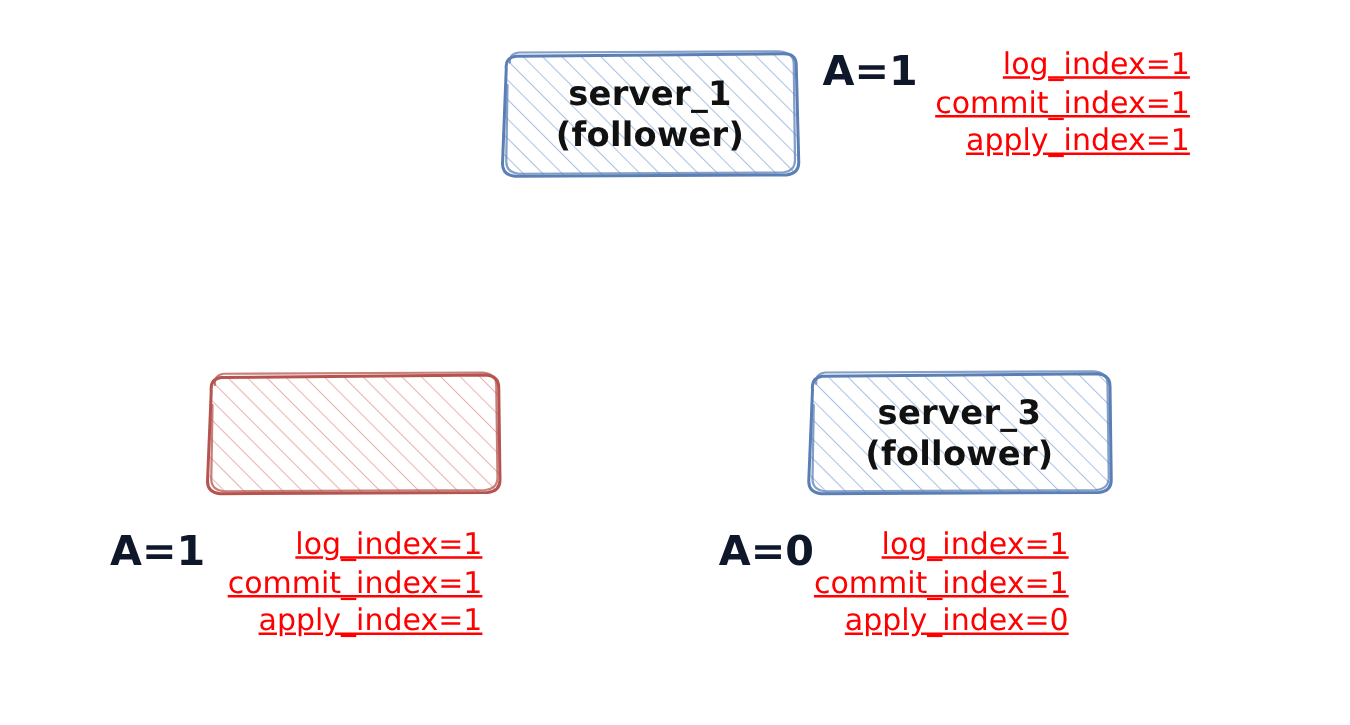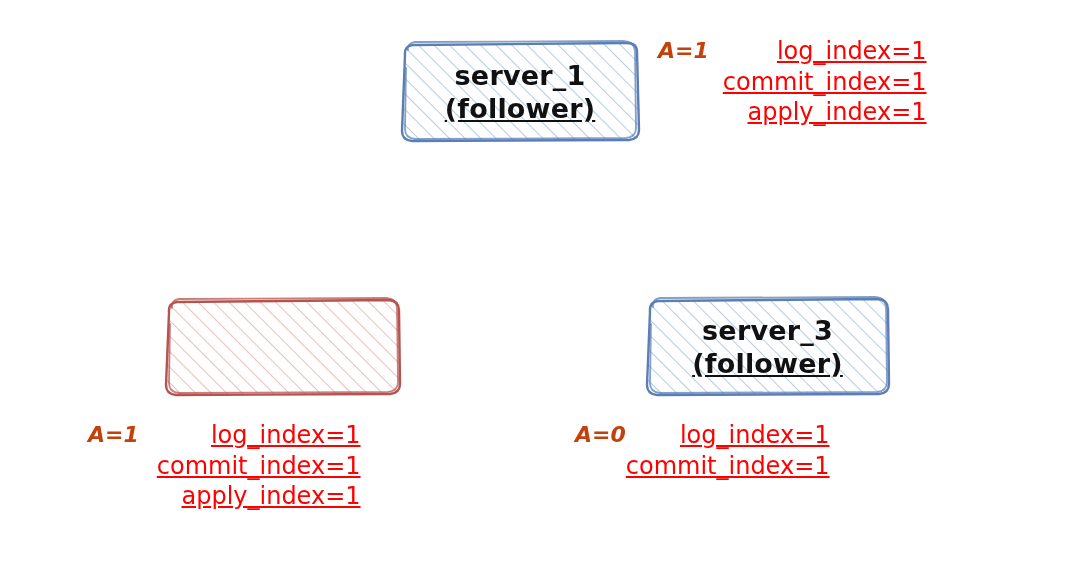--- a/index.html
+++ b/index.html
@@ -43,34 +43,33 @@
     align-items: center;
     justify-content: center;
     line-height: 1.18;
     color: #111111;
     font-weight: 700;
     font-size: 27px;
     letter-spacing: 0.2px;
     white-space: nowrap;
     pointer-events: none;
   }
-  .node .node-label .ln2 { margin-top: 1px; text-decoration: underline; }
+  .node .node-label .ln2 { margin-top: 1px; }
 
   
   .info {
     position: absolute;
     display: flex;
     align-items: flex-start;
     white-space: nowrap;
   }
   .info .term {
-    color: #c2410c;
+    color: #0f172a;
     font-weight: 700;
-    font-size: 22px;
-    font-style: italic;
+    font-size: 33px;
     line-height: 1.0;
     padding-top: 4px;
   }
   .info .idx {
     display: flex;
     flex-direction: column;
     align-items: flex-end;
     color: #ff0000;
     font-size: 24px;
     font-weight: 400;
@@ -154,16 +153,17 @@
       <span class="ln1">server_3</span>
       <span class="ln2">(follower)</span>
     </div>
   </div>
 
   <div class="info info-s3">
     <span class="term">A=0</span>
     <span class="idx">
       <span>log_index=1</span>
       <span>commit_index=1</span>
+      <span>apply_index=0</span>
     </span>
   </div>
 
 </div>
 
 </body></html>

